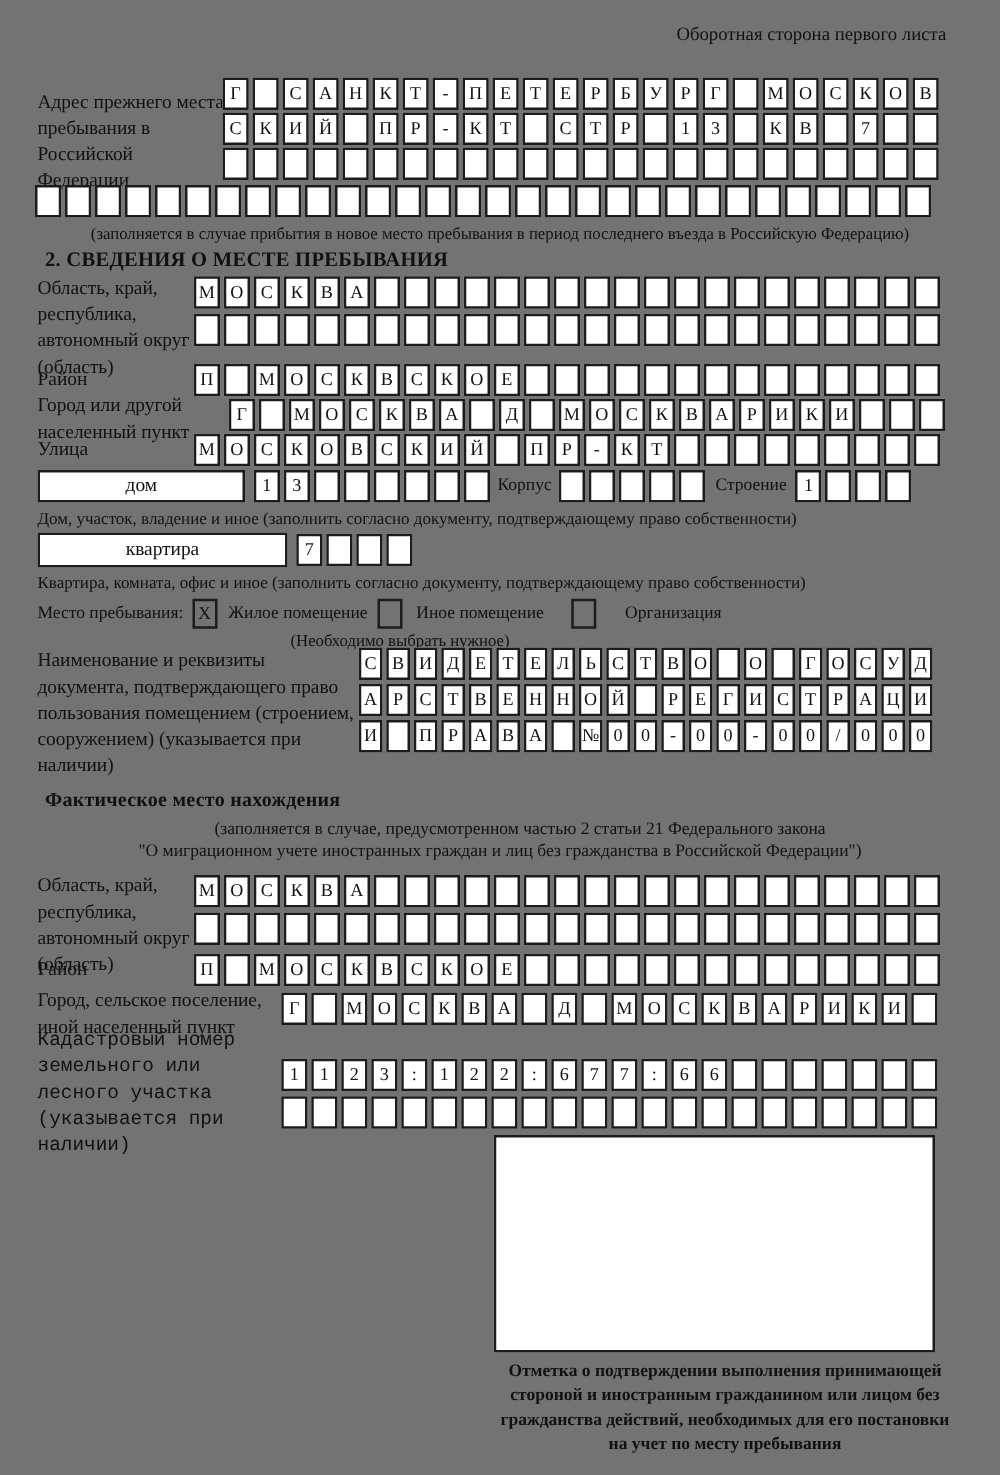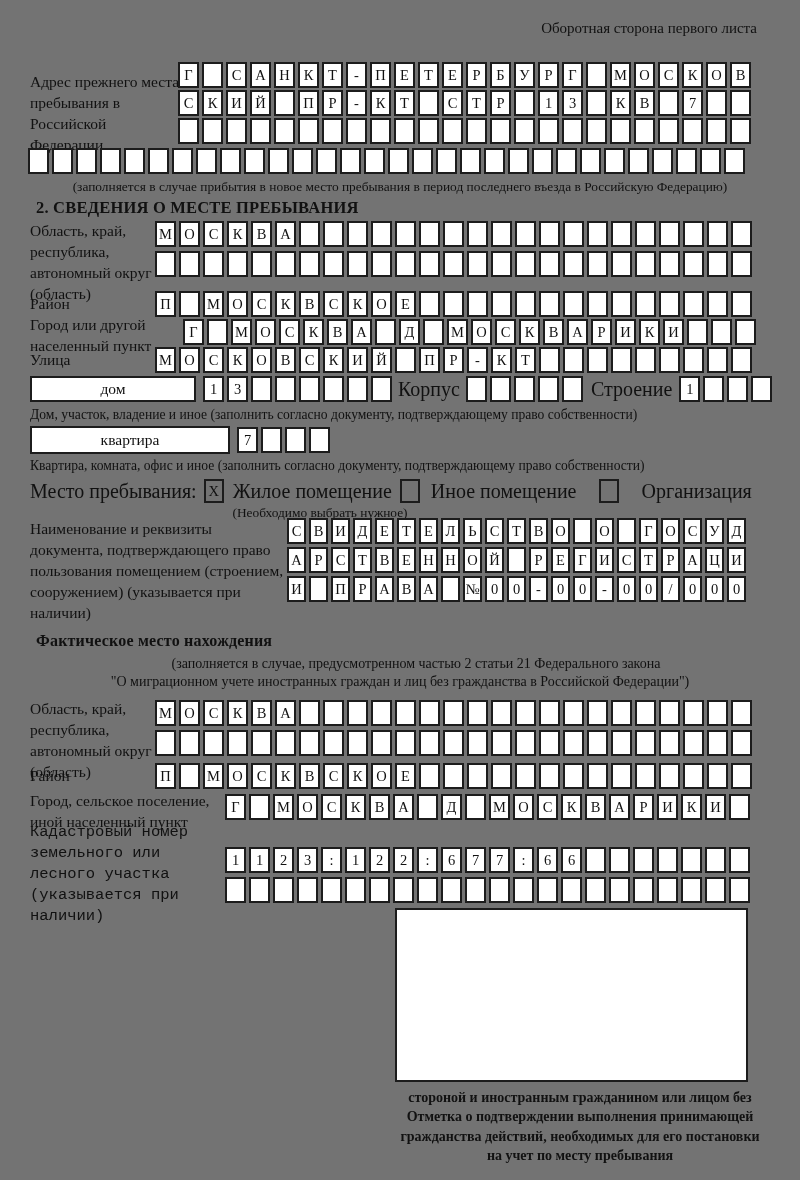--- a/index.html
+++ b/index.html
@@ -14,21 +14,21 @@
   .cellrow{position:absolute;display:flex;gap:3px;}
   .cellrow-inline{display:flex;gap:3px;}
   .cell{flex:0 0 auto;width:21px;height:26px;border:2px solid #1c1c1c;box-sizing:border-box;
         display:flex;align-items:center;justify-content:center;font-size:14.5px;background:#fff;}
   .narrow .cell{width:19px;}
   .widebox{border:2px solid #1c1c1c;box-sizing:border-box;display:flex;align-items:center;
         justify-content:center;font-size:15.5px;background:#fff;}
   .chk{flex:0 0 auto;width:20px;height:24px;border:2px solid #1c1c1c;box-sizing:border-box;
         display:flex;align-items:center;justify-content:center;font-size:14.5px;}
   .hrow{display:flex;align-items:center;justify-content:center;}
-  .optlbl{font-size:20px;}
+  .optlbl{font-size:14px;}
   .capt{font-size:13.6px;}
   .stampbox{border:2px solid #1c1c1c;box-sizing:border-box;background:#fff;}
   .stampcapt{font-size:14px;font-weight:bold;text-align:center;line-height:1.38;}
 </style>
 </head>
 <body>
 
 <div class="page">
 
   <div class="abs small" style="left:0;top:20px;width:757px;text-align:right;font-size:15px;">Оборотная сторона первого листа</div>
@@ -573,19 +573,19 @@
       <span class="cell"></span>
       <span class="cell"></span>
       <span class="cell"></span>
       <span class="cell"></span>
       <span class="cell"></span>
       <span class="cell"></span>
     </div>
 
   <div class="abs stampbox" style="left:395px;top:908px;width:353px;height:174px;"></div>
   <div class="abs stampcapt" style="left:368px;top:1088px;width:424px;">
+    <div>Отметка о подтверждении выполнения принимающей</div>
     <div>стороной и иностранным гражданином или лицом без</div>
-    <div>Отметка о подтверждении выполнения принимающей</div>
     <div>гражданства действий, необходимых для его постановки</div>
     <div>на учет по месту пребывания</div>
   </div>
 
 </div>
 
 </body></html>

